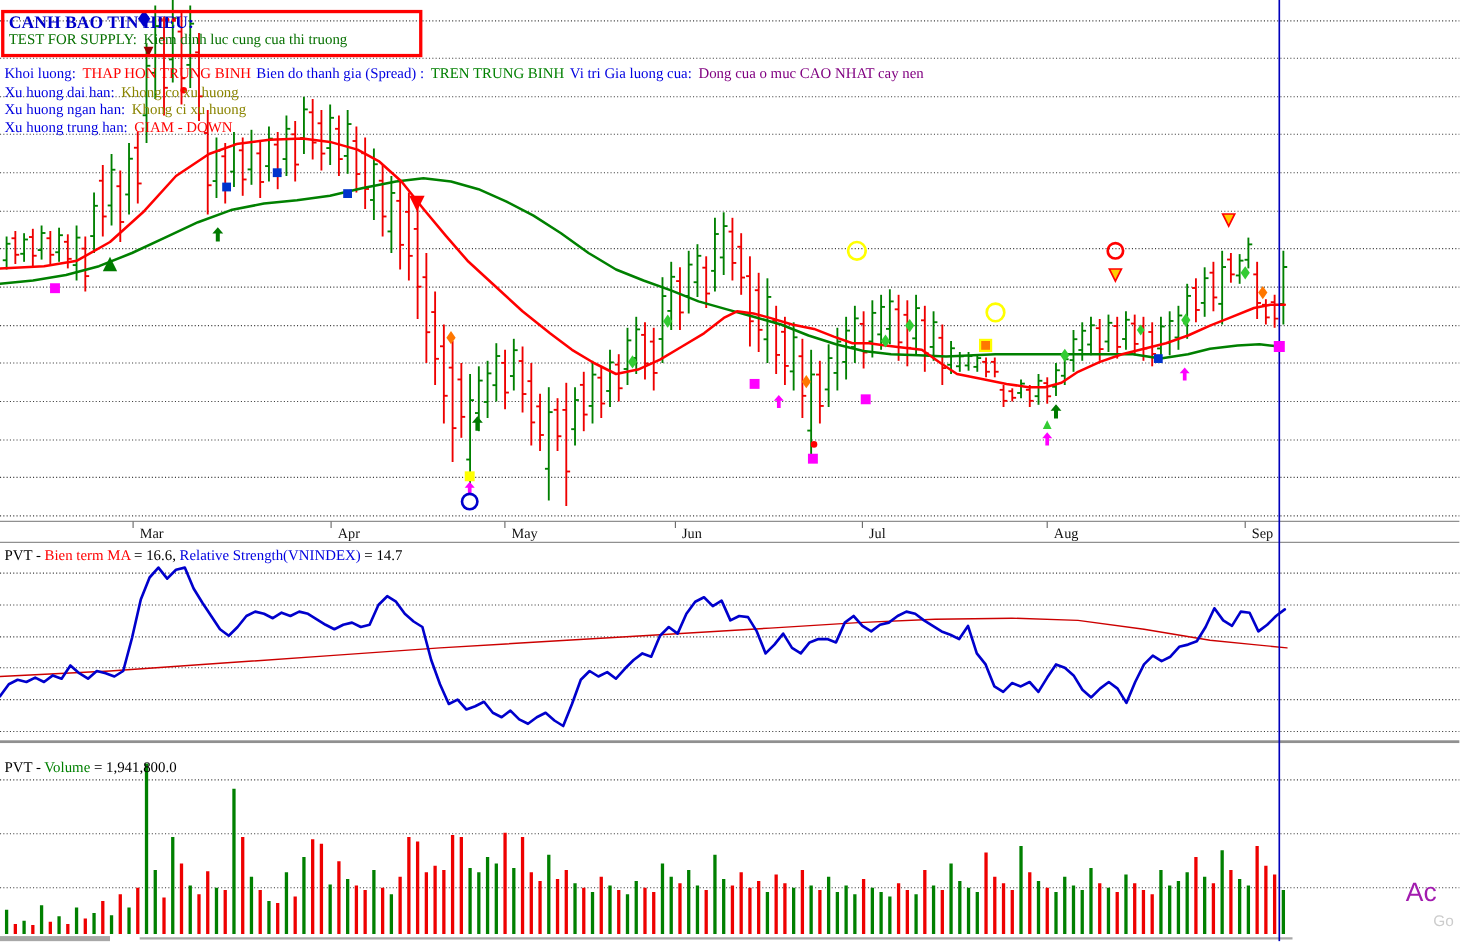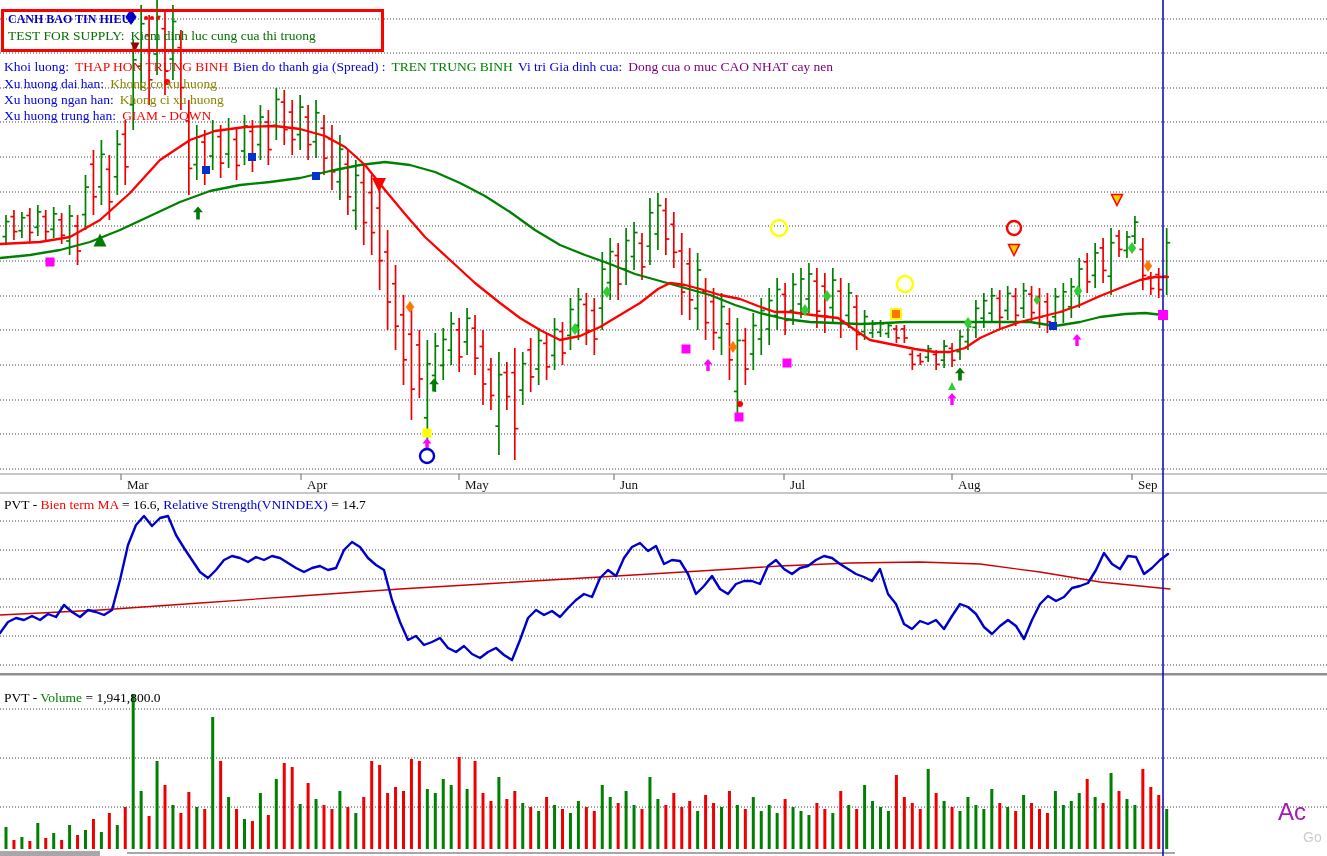--- a/index.html
+++ b/index.html
@@ -1,21 +1,21 @@
 <!DOCTYPE html>
 <html><head>
 <meta charset="utf-8">
 <style>
   html,body{margin:0;padding:0;background:#fff;}
   .screen{position:relative;width:1327px;height:856px;background:#fff;overflow:hidden;
           font-family:"Liberation Serif","DejaVu Serif",serif;}
   svg{position:absolute;left:0;top:0;}
   .overlay{position:absolute;white-space:nowrap;font-size:13.5px;line-height:16px;}
   .alert-box{position:absolute;left:1px;top:9px;width:377px;height:37px;border:3px solid #ff0000;}
-  .alert-l1{position:absolute;left:4px;top:0px;font-size:12px;font-weight:bold;}
+  .alert-l1{position:absolute;left:4px;top:0px;font-size:16px;font-weight:bold;}
   .alert-l2{position:absolute;left:4px;top:16px;font-size:13.5px;}
   .navy{color:#0000c8;}
   .blue{color:#0000e0;}
   .red{color:#ff0000;}
   .dgreen{color:#067000;}
   .green{color:#008000;}
   .purple{color:#800080;}
   .olive{color:#8a8400;}
   .black{color:#000;}
   .lbl{margin-right:6px;}
@@ -724,21 +724,21 @@
   </div>
 
   <div class="overlay" style="top:59px;left:0;width:1327px;">
     <span class="grp" style="left:4px;">
       <span class="blue lbl">Khoi luong:</span><span class="red">THAP HON TRUNG BINH</span>
     </span>
     <span class="grp" style="left:233px;">
       <span class="blue lbl">Bien do thanh gia (Spread) :</span><span class="green">TREN TRUNG BINH</span>
     </span>
     <span class="grp" style="left:518px;">
-      <span class="blue lbl">Vi tri Gia dinh cua:</span><span class="purple">Dong cua o muc CAO NHAT cay nen</span>
+      <span class="blue lbl">Vi tri Gia luong cua:</span><span class="purple">Dong cua o muc CAO NHAT cay nen</span>
     </span>
   </div>
 
   <div class="overlay" style="top:76px;left:4px;">
     <span class="blue lbl">Xu huong dai han:</span><span class="olive">Khong co xu huong</span>
   </div>
   <div class="overlay" style="top:92px;left:4px;">
     <span class="blue lbl">Xu huong ngan han:</span><span class="olive">Khong ci xu huong</span>
   </div>
   <div class="overlay" style="top:108px;left:4px;">

